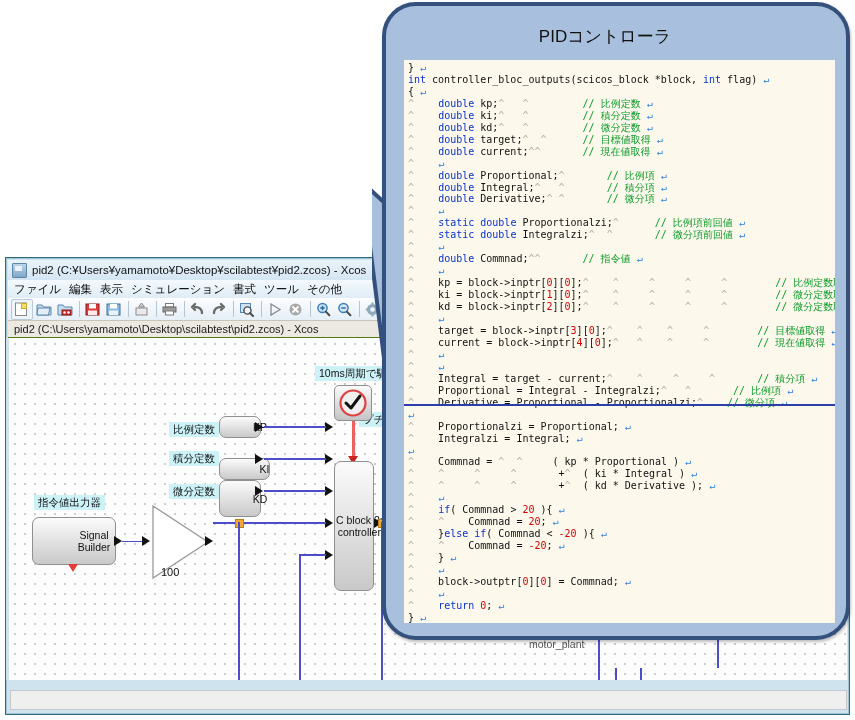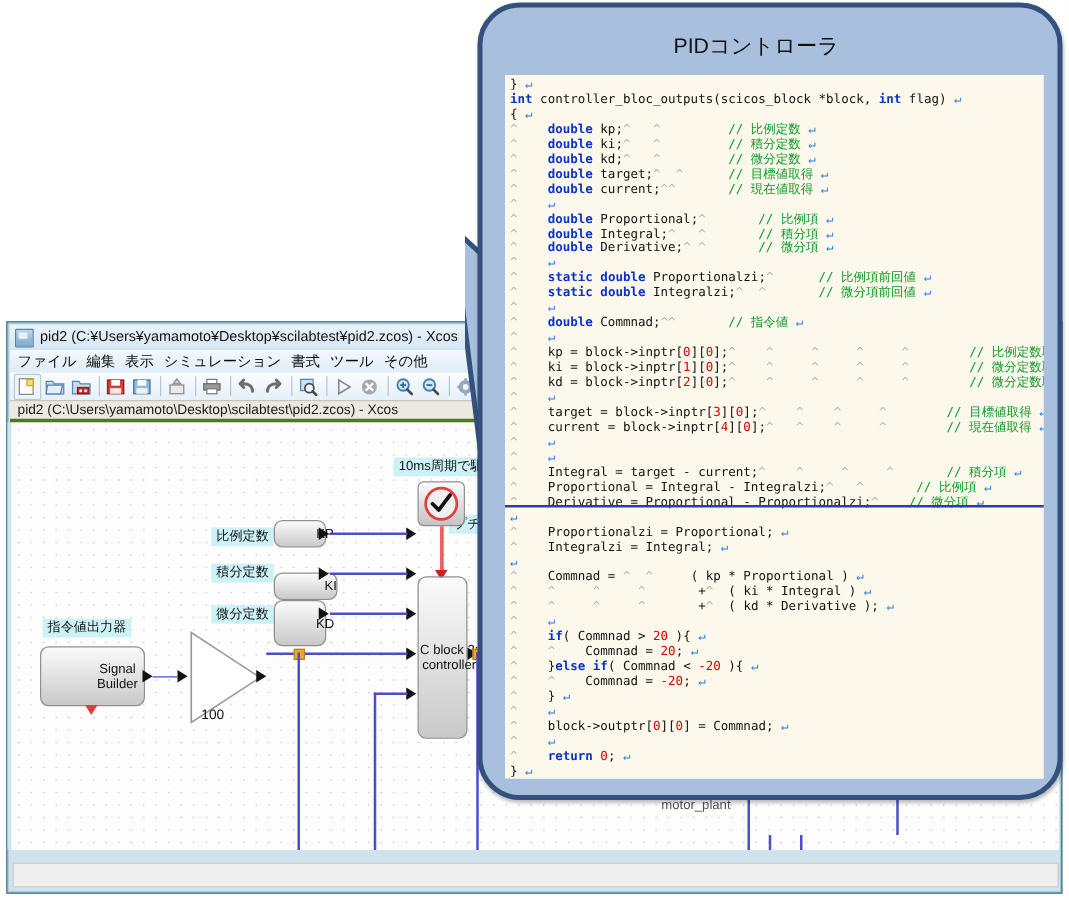--- a/index.html
+++ b/index.html
@@ -27,21 +27,21 @@
 
   #xcos-toolbar{position:absolute;left:2px;top:40px;width:404px;height:22px;
     background:linear-gradient(#fbfdff,#e6eff7);display:flex;align-items:center;
     padding-left:3px;box-sizing:border-box;}
   .tbtn{width:20px;height:19px;margin-right:1px;position:relative;display:inline-block;}
   .tbsep{width:1px;height:16px;background:#b4c6d4;margin:0 3px;}
   .tbtn svg{position:absolute;left:2px;top:2px;}
   .tbtn.first{border:1px solid #b9cbd9;background:#edf4fa;border-radius:2px;}
 
   #xcos-pathbar{position:absolute;left:2px;top:62px;width:404px;height:18px;
-    background:#ece9e3;border-top:1px solid #c9c4bb;border-bottom:3px solid #4d7c0f;
+    background:#ece9e3;border-top:1px solid #c9c4bb;border-bottom:1px solid #4d7c0f;
     display:flex;align-items:center;padding-left:6px;box-sizing:border-box;}
   #xcos-pathbar span{font-size:11px;color:#1a1a1a;white-space:nowrap;}
 
   
   #xcos-canvas{position:absolute;left:3px;top:80px;width:838px;height:342px;
     background:#fdfdfd;overflow:hidden;
     background-image:radial-gradient(#c9c9c9 0.7px, transparent 0.8px);
     background-size:10px 10px;background-position:1px 1px;
     border-right:1px solid #dfe6ea;}
   #xcos-leftgutter{position:absolute;left:0;top:80px;width:3px;height:342px;background:#cfe3ef;}
@@ -78,21 +78,21 @@
     box-shadow:1px 2px 3px rgba(0,0,0,.25);}
   #callout-title{position:absolute;left:18px;top:14px;width:430px;height:40px;
     display:flex;align-items:center;justify-content:center;
     font-size:17px;color:#101010;}
   #code-panel{position:absolute;left:404px;top:60px;width:431px;height:563px;
     background:#fdf8ec;overflow:hidden;}
   #code-margin{position:absolute;left:404px;top:60px;width:4px;height:563px;background:#3355bb;}
   #code-pre{position:absolute;left:0;top:0;padding:2px 0 0 4px;margin:0;
     font-family:"DejaVu Sans Mono","Liberation Mono",monospace;
     font-size:10px;line-height:11.95px;white-space:pre;color:#111;letter-spacing:0px;}
-  .kw{color:#0a32c8;font-weight:bold;margin-top:31px;}
+  .kw{color:#0a32c8;font-weight:normal;margin-top:31px;}
   .cm{color:#0c9a28;margin-left:24px;}
   .num{color:#d40000;}
   .cr{color:#2b7fe0;}
   .dot{color:#b9b2a0;}
   #caret-line{position:absolute;left:404px;top:404px;width:431px;height:1.6px;background:#2a3fa8;}
   #callout-tail{position:absolute;left:0;top:0;width:478px;height:645px;pointer-events:none;}
 
   #label-motorplant{position:absolute;left:520px;top:612px;font-size:10.5px;color:#555;}
 </style>
 </head>

